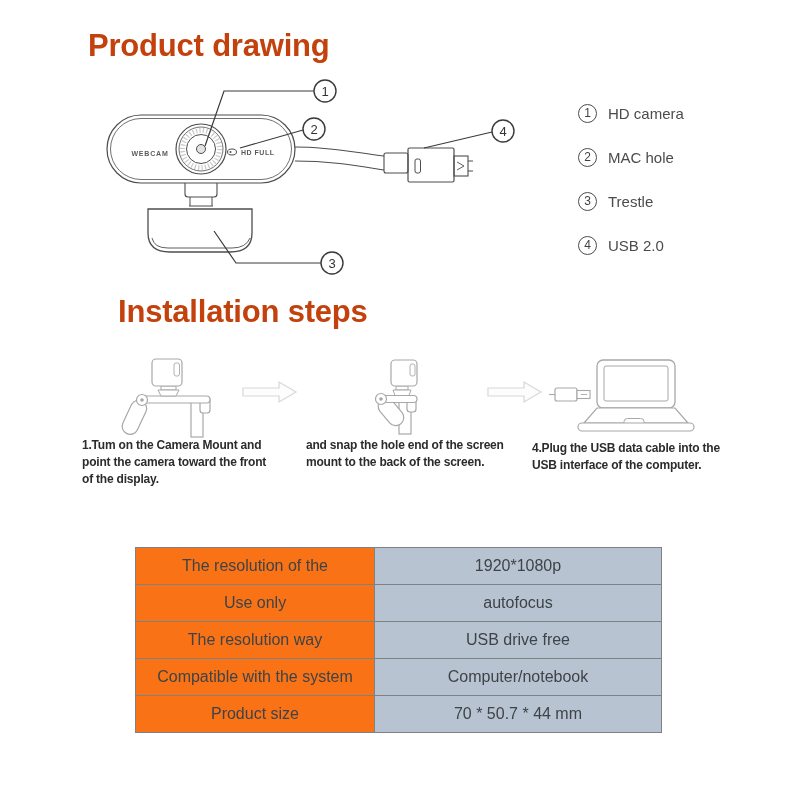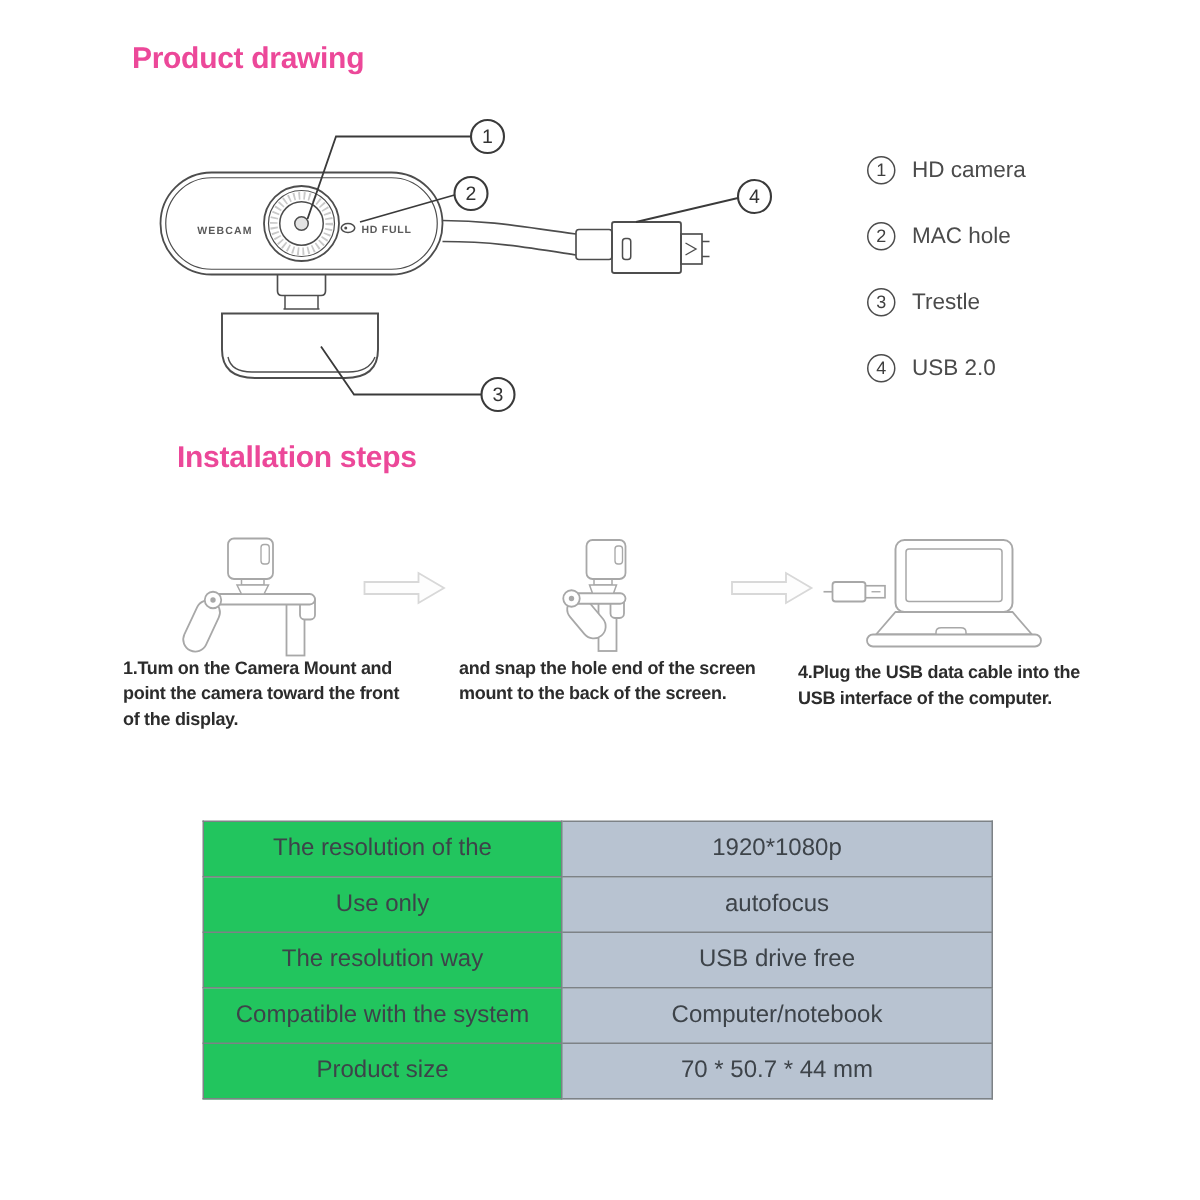--- a/index.html
+++ b/index.html
@@ -6,21 +6,21 @@
   body{
     width:800px;height:800px;background:#ffffff;
     font-family:"Liberation Sans","DejaVu Sans",sans-serif;
     position:relative;overflow:hidden;color:#222;
   }
   .page{position:relative;width:800px;height:800px;background:#fff;}
   svg.art{position:absolute;left:0;top:0;}
   svg text{font-family:"Liberation Sans","DejaVu Sans",sans-serif;}
 
   .heading{
-    position:absolute;font-size:20px;font-weight:bold;color:#ec4899;
+    position:absolute;font-size:31px;font-weight:bold;color:#c2410c;
     letter-spacing:-0.2px;margin:0;
   }
   #heading-product{left:88px;top:28px;}
   #heading-install{left:88px;top:294px;margin-left:30px;}
 
   
   .legend{position:absolute;left:578px;top:103px;}
   .legend-item{display:flex;align-items:center;height:20px;margin-bottom:24px;}
   .legend-num{
     width:19px;height:19px;border:1.6px solid #4c4c4c;border-radius:50%;
@@ -39,21 +39,21 @@
 
   
   .spec-table{
     position:absolute;left:135px;top:547px;width:527px;
     border-collapse:collapse;table-layout:fixed;
   }
   .spec-table td{
     border:1.5px solid #7d8286;height:36px;text-align:center;vertical-align:middle;
     font-size:16px;color:#3d4349;padding:0 6px;
   }
-  .spec-table td.c-label{background:#22c55e;width:226px;}
+  .spec-table td.c-label{background:#f97316;width:226px;}
   .spec-table td.c-value{background:#b8c3d1;}
 </style>
 </head>
 <body>
 
 <div class="page">
 
   <svg class="art" width="800" height="800" viewBox="0 0 800 800">
 
     <g fill="none" stroke="#4d4d4d" stroke-width="1.2">

